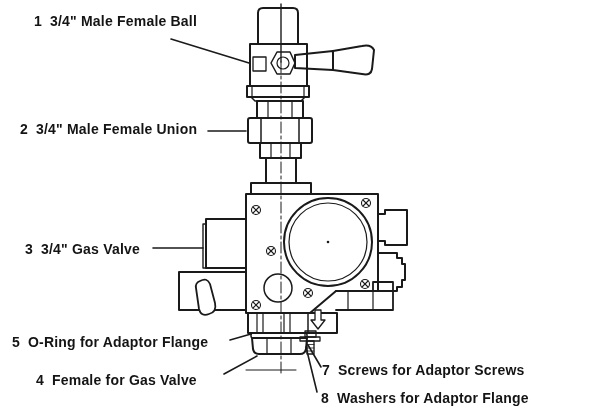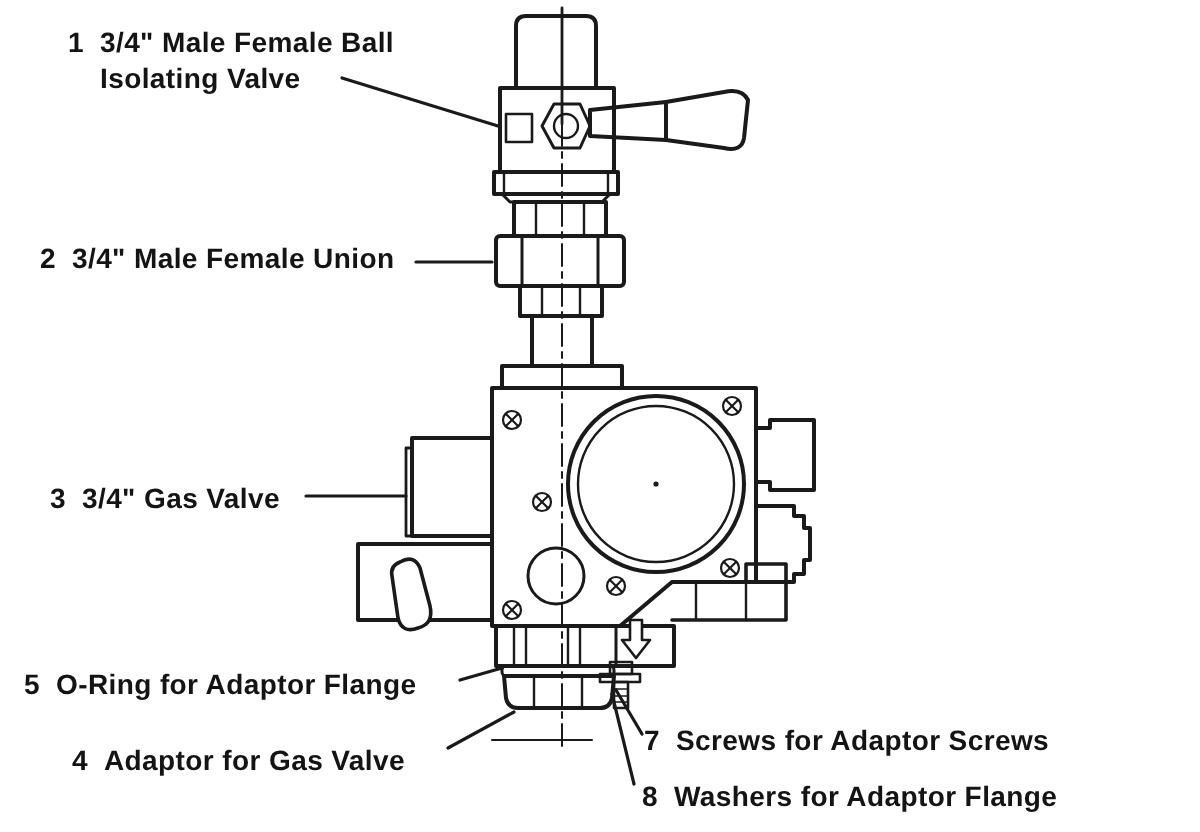--- a/index.html
+++ b/index.html
@@ -127,42 +127,41 @@
         <line x1="321" y1="367" x2="308" y2="345"></line>
         <line x1="317" y1="392" x2="306" y2="347"></line>
       </g>
     </g>
   </svg>
 
   <div class="label" style="left:34px;top:12px">
     <span class="num">1</span>
     <span class="txt">
       <span class="ln">3/4" Male Female Ball</span>
-      <span class="ln">Isolating Valve</span>
     </span>
   </div>
 
   <div class="label" style="left:20px;top:120px">
     <span class="num">2</span>
     <span class="txt">3/4" Male Female Union</span>
   </div>
 
   <div class="label" style="left:25px;top:240px">
     <span class="num">3</span>
     <span class="txt">3/4" Gas Valve</span>
   </div>
 
   <div class="label" style="left:12px;top:333px">
     <span class="num">5</span>
     <span class="txt">O-Ring for Adaptor Flange</span>
   </div>
 
   <div class="label" style="left:36px;top:371px">
     <span class="num">4</span>
-    <span class="txt">Adaptor for Gas Valve</span>
+    <span class="txt">Female for Gas Valve</span>
   </div>
 
   <div class="label" style="left:322px;top:361px">
     <span class="num">7</span>
     <span class="txt">Screws for Adaptor Screws</span>
   </div>
 
   <div class="label" style="left:321px;top:389px">
     <span class="num">8</span>
     <span class="txt">Washers for Adaptor Flange</span>

